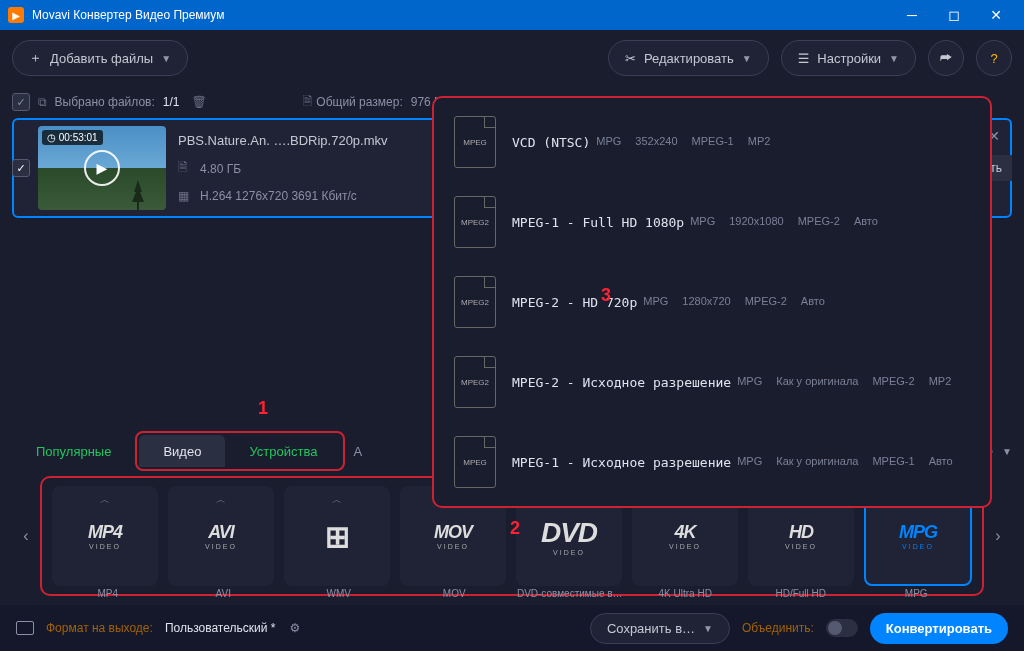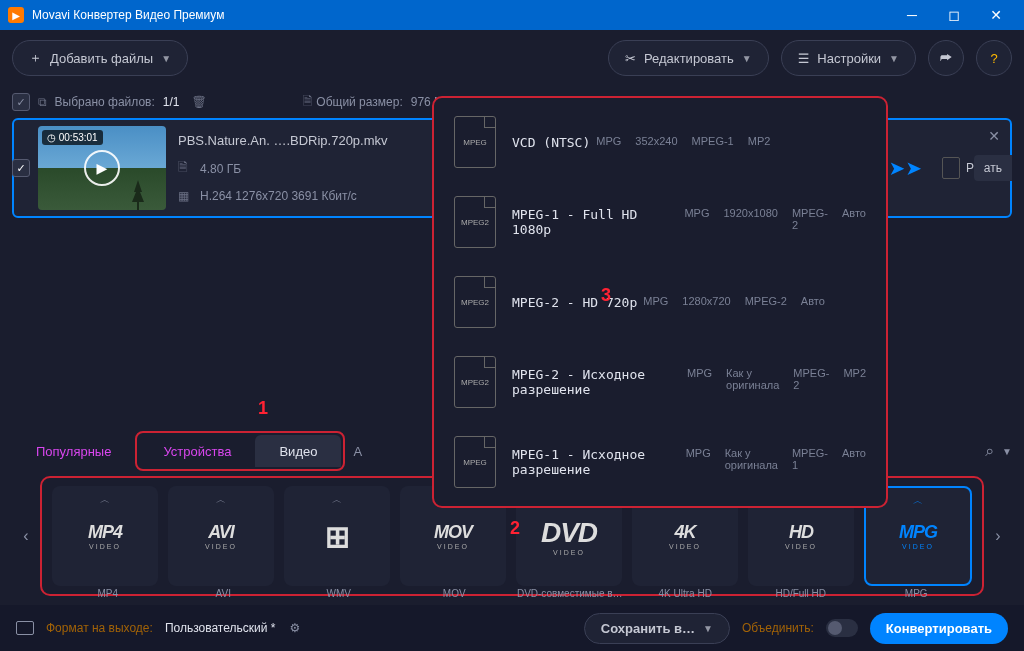--- a/index.html
+++ b/index.html
@@ -37,38 +37,38 @@
 .fileinfo .row { display: flex; align-items: center; gap: 8px; color: #8a90a5; }
 .fileinfo .row .icon { opacity: .7; width: 14px; }
 .arrow-mid { color: #0084ff; font-size: 20px; padding: 0 8px; }
 .output-area { width: 60px; display: flex; align-items: center; justify-content: flex-start; }
 .output-area .page-icon { width: 18px; height: 22px; border: 1px solid #555; border-radius: 2px; }
 .amd { position: absolute; bottom: 10px; right: 420px; color: #666; font-size: 10px; letter-spacing: 1px; }
 .close-row { position: absolute; right: 6px; top: 6px; width: 20px; height: 20px; display: flex; align-items: center; justify-content: center; cursor: pointer; color: #8a90a5; font-size: 14px; }
 .tail-btn { position: absolute; right: -2px; top: 50%; transform: translateY(-50%); background: #2a2f42; padding: 6px 10px; border-radius: 4px 0 0 4px; font-size: 12px; color: #c5c8d3; }
 
 
-.preset-panel { position: absolute; left: 432px; top: 96px; width: 456px; border: 2px solid #cc2233; border-radius: 10px; background: #1a1d2e; z-index: 100; padding: 4px 0; }
+.preset-panel { position: absolute; left: 432px; top: 96px; width: 560px; border: 2px solid #cc2233; border-radius: 10px; background: #1a1d2e; z-index: 100; padding: 4px 0; }
 .preset-item { display: flex; align-items: center; padding: 14px 20px; gap: 16px; cursor: pointer; }
 .preset-icon { width: 42px; height: 52px; border: 1px solid #666; border-radius: 3px; display: flex; align-items: center; justify-content: center; font-size: 8px; color: #aaa; position: relative; flex-shrink: 0; }
 .preset-icon::before { content: ''; position: absolute; top: 0; right: 0; width: 10px; height: 10px; border-left: 1px solid #666; border-bottom: 1px solid #666; }
 .preset-text { display: flex; flex-direction: row; gap: 6px; }
 .preset-title { font-size: 13px; color: #e0e3ed; font-family: 'Consolas', monospace; }
 .preset-sub { font-size: 11px; color: #7a8095; display: flex; gap: 14px; font-family: 'Consolas', monospace; }
 
 
 .anno { position: absolute; color: #ff2233; font-weight: bold; font-size: 18px; z-index: 200; }
 .anno1 { left: 258px; top: 398px; }
 .anno2 { left: 510px; top: 518px; }
 .anno3 { left: 601px; top: 285px; }
 
 
 .tabs-wrap { position: absolute; bottom: 180px; left: 0; right: 0; padding: 0 12px; }
 .tabs { display: flex; height: 40px; }
-.tab { padding: 0 24px; display: flex; align-items: center; font-size: 13px; color: #d946ef; cursor: pointer; border-radius: 6px 6px 0 0; }
+.tab { padding: 0 24px; display: flex; align-items: center; font-size: 13px; color: #22c55e; cursor: pointer; border-radius: 6px 6px 0 0; }
 .tab.active { background: #2a2f42; color: #e0e3ed; }
 .tabs-box { border: 2px solid #cc2233; border-radius: 8px; padding: 2px; display: inline-flex; }
 .tab-more { padding: 0 8px; display: flex; align-items: center; font-size: 13px; color: #8a90a5; }
 .tab-rt { margin-left: auto; display: flex; align-items: center; gap: 8px; color: #8a90a5; }
 
 
 .carousel { position: absolute; bottom: 50px; left: 0; right: 0; height: 130px; display: flex; align-items: center; padding: 0 12px; }
 .car-arrow { width: 28px; height: 100px; display: flex; align-items: center; justify-content: center; cursor: pointer; color: #8a90a5; font-size: 16px; }
 .formats { flex: 1; display: flex; gap: 10px; border: 2px solid #cc2233; border-radius: 10px; padding: 8px 10px; }
 .format-card { flex: 1; height: 100px; background: #1f2335; border-radius: 8px; display: flex; flex-direction: column; align-items: center; justify-content: center; cursor: pointer; position: relative; border: 1px solid transparent; }
@@ -81,21 +81,21 @@
 .format-card.selected .sub { color: #0084ff; }
 .format-labels { position: absolute; bottom: 52px; left: 50px; right: 50px; display: flex; }
 .format-labels span { flex: 1; text-align: center; font-size: 10px; color: #8a90a5; }
 
 
 .bottombar { position: absolute; bottom: 0; left: 0; right: 0; height: 46px; background: #15182a; display: flex; align-items: center; padding: 0 16px; gap: 12px; font-size: 12px; }
 .bottombar .mon { width: 18px; height: 14px; border: 1px solid #8a90a5; border-radius: 2px; }
 .bottombar .label { color: #a16207; }
 .bottombar .val { color: #e0e3ed; }
 .bottombar .gear { color: #8a90a5; cursor: pointer; margin-left: 2px; }
-.bottombar .btn { height: 31px; border-radius: 16px; font-weight: bold; }
+.bottombar .btn { height: 31px; border-radius: 16px; }
 
 svg { display: block; }
 .tree-svg { width: 20px; height: 30px; position: absolute; bottom: 0; }
 </style>
 </head>
 <body>
 
 <div class="titlebar">
   <div class="logo">▶</div>
   <div class="title">Movavi Конвертер Видео Премиум</div>
@@ -241,22 +241,22 @@
   </div>
 
 <div class="anno anno1">1</div>
 <div class="anno anno2">2</div>
 <div class="anno anno3">3</div>
 
 <div class="tabs-wrap">
   <div class="tabs">
     <div class="tab">Популярные</div>
     <div class="tabs-box">
+      <div class="tab active">Видео</div>
       <div class="tab">Устройства</div>
-      <div class="tab active">Видео</div>
     </div>
     <div class="tab-more">А</div>
     <div class="tab-rt">
       <span style="cursor:pointer">⌕</span>
       <span style="cursor:pointer;font-size:10px">▼</span>
     </div>
   </div>
 </div>
 
 <div class="carousel">

